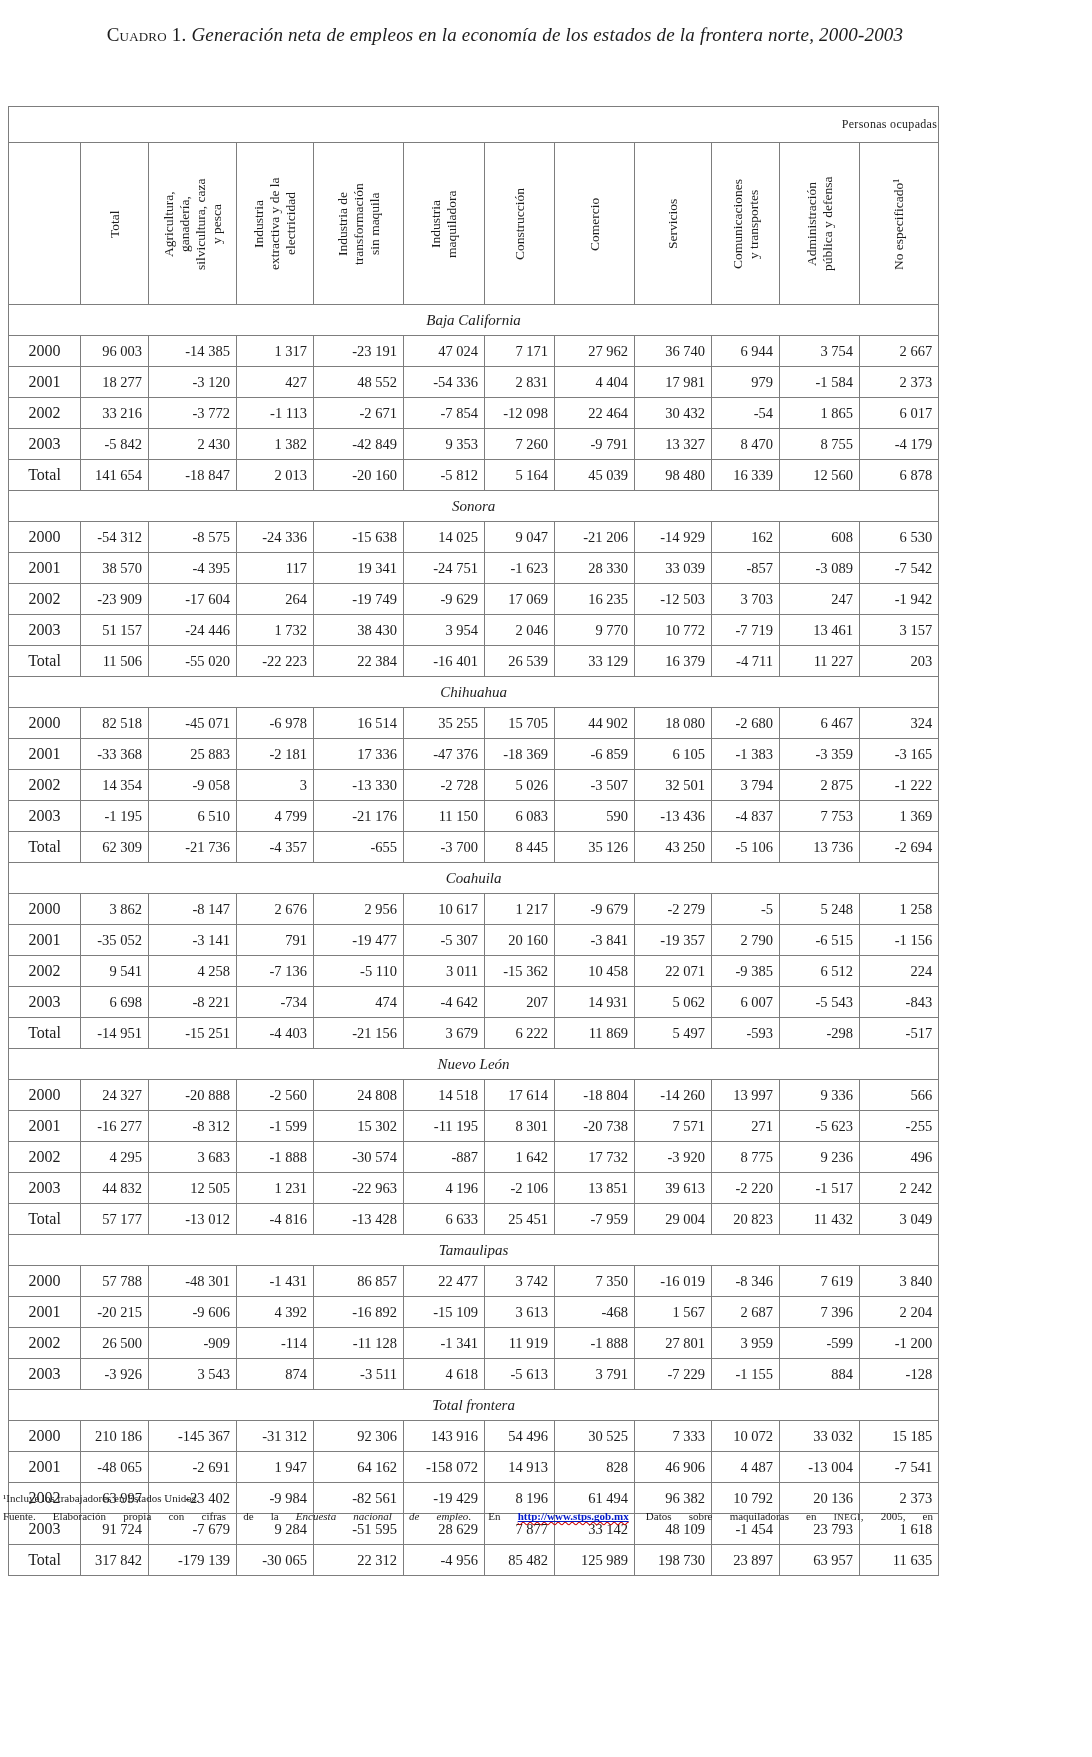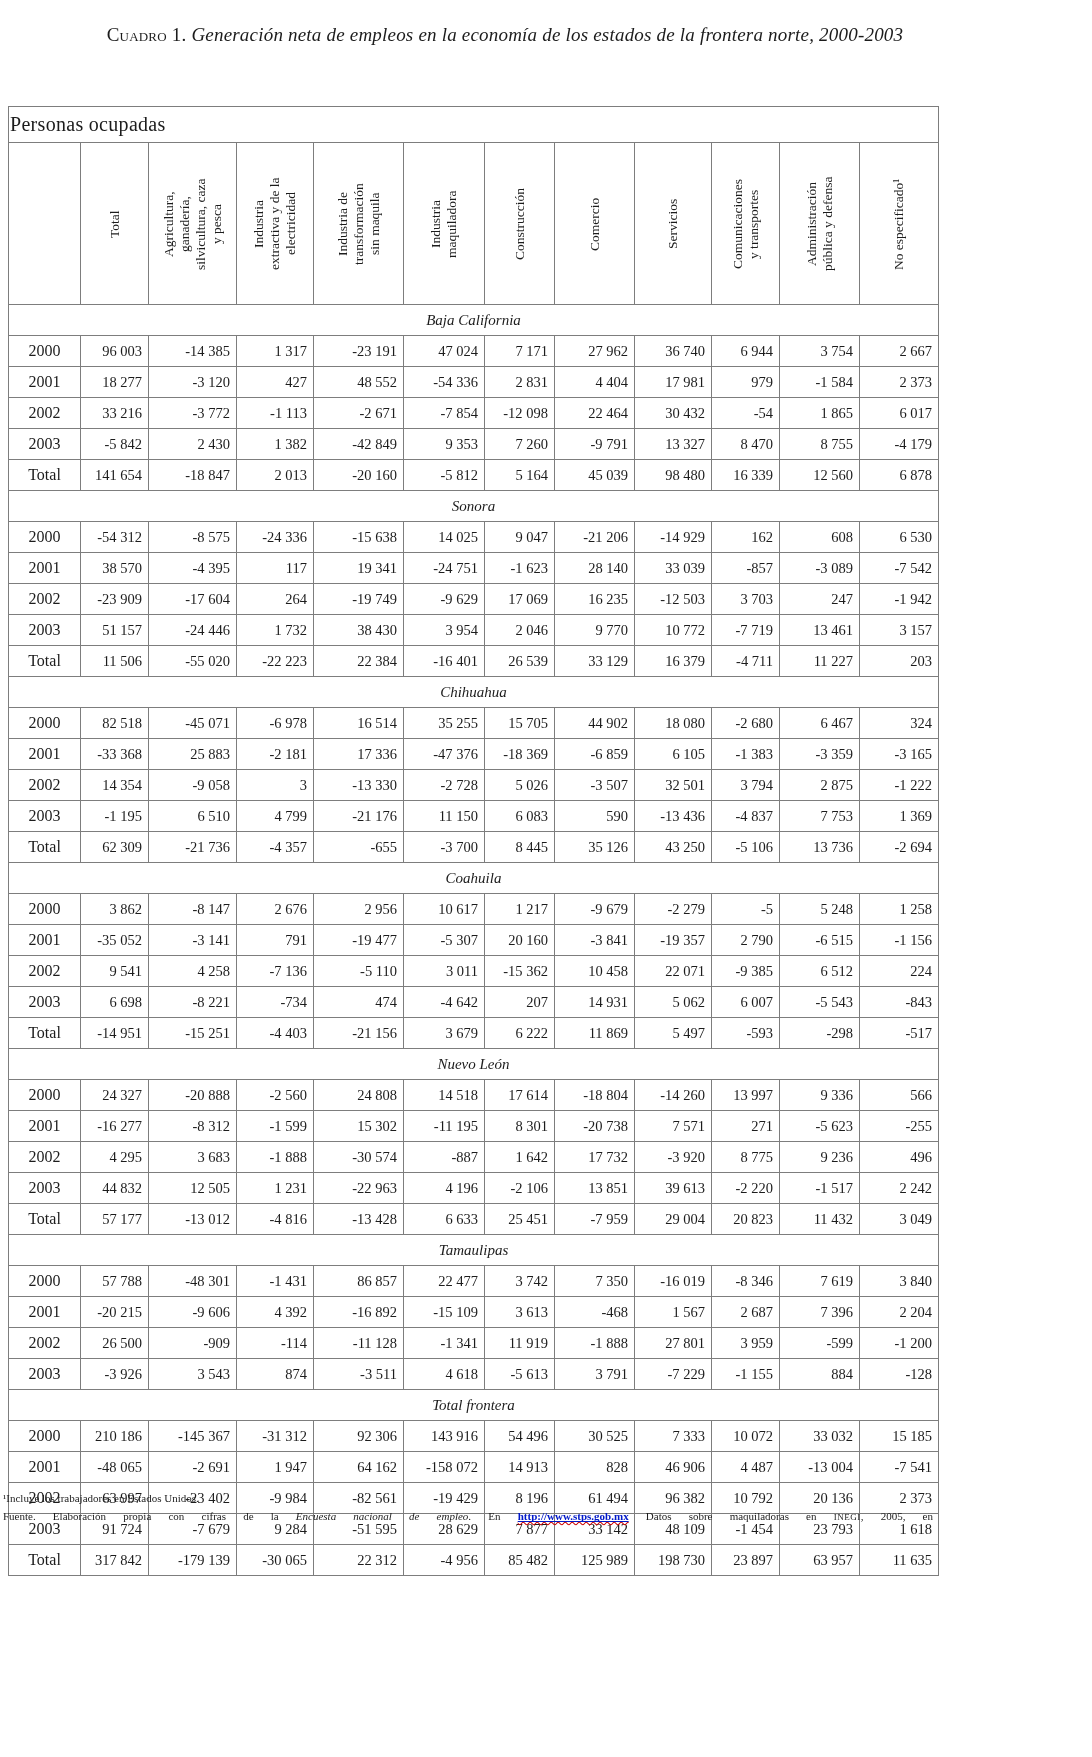--- a/index.html
+++ b/index.html
@@ -21,21 +21,21 @@
   table.main {
     position: absolute; left: 8px; top: 106px;
     width: 930px; table-layout: fixed;
     border-collapse: collapse;
   }
   .main td, .main th {
     border: 1px solid #7d7d7d;
     overflow: hidden;
     font-weight: normal;
   }
-  .ph { height: 33px; text-align: left; font-size: 20px; letter-spacing: 0.3px; }
+  .ph { height: 33px; text-align: right; font-size: 12px; letter-spacing: 0.3px; }
   .vcell {
     height: 152px; vertical-align: bottom; text-align: center;
     padding: 3px 1px 6px 1px;
   }
   .vlabel {
     display: inline-block;
     writing-mode: vertical-rl;
     transform: rotate(180deg);
     height: 140px;
     font-size: 13.5px;
@@ -200,21 +200,21 @@
         <td class="num">6 530</td>
       </tr>
       <tr>
         <td class="yr">2001</td>
         <td class="num">38 570</td>
         <td class="num">-4 395</td>
         <td class="num">117</td>
         <td class="num">19 341</td>
         <td class="num">-24 751</td>
         <td class="num">-1 623</td>
-        <td class="num">28 140</td>
+        <td class="num">28 330</td>
         <td class="num">33 039</td>
         <td class="num">-857</td>
         <td class="num">-3 089</td>
         <td class="num">-7 542</td>
       </tr>
       <tr>
         <td class="yr">2002</td>
         <td class="num">-23 909</td>
         <td class="num">-17 604</td>
         <td class="num">264</td>

